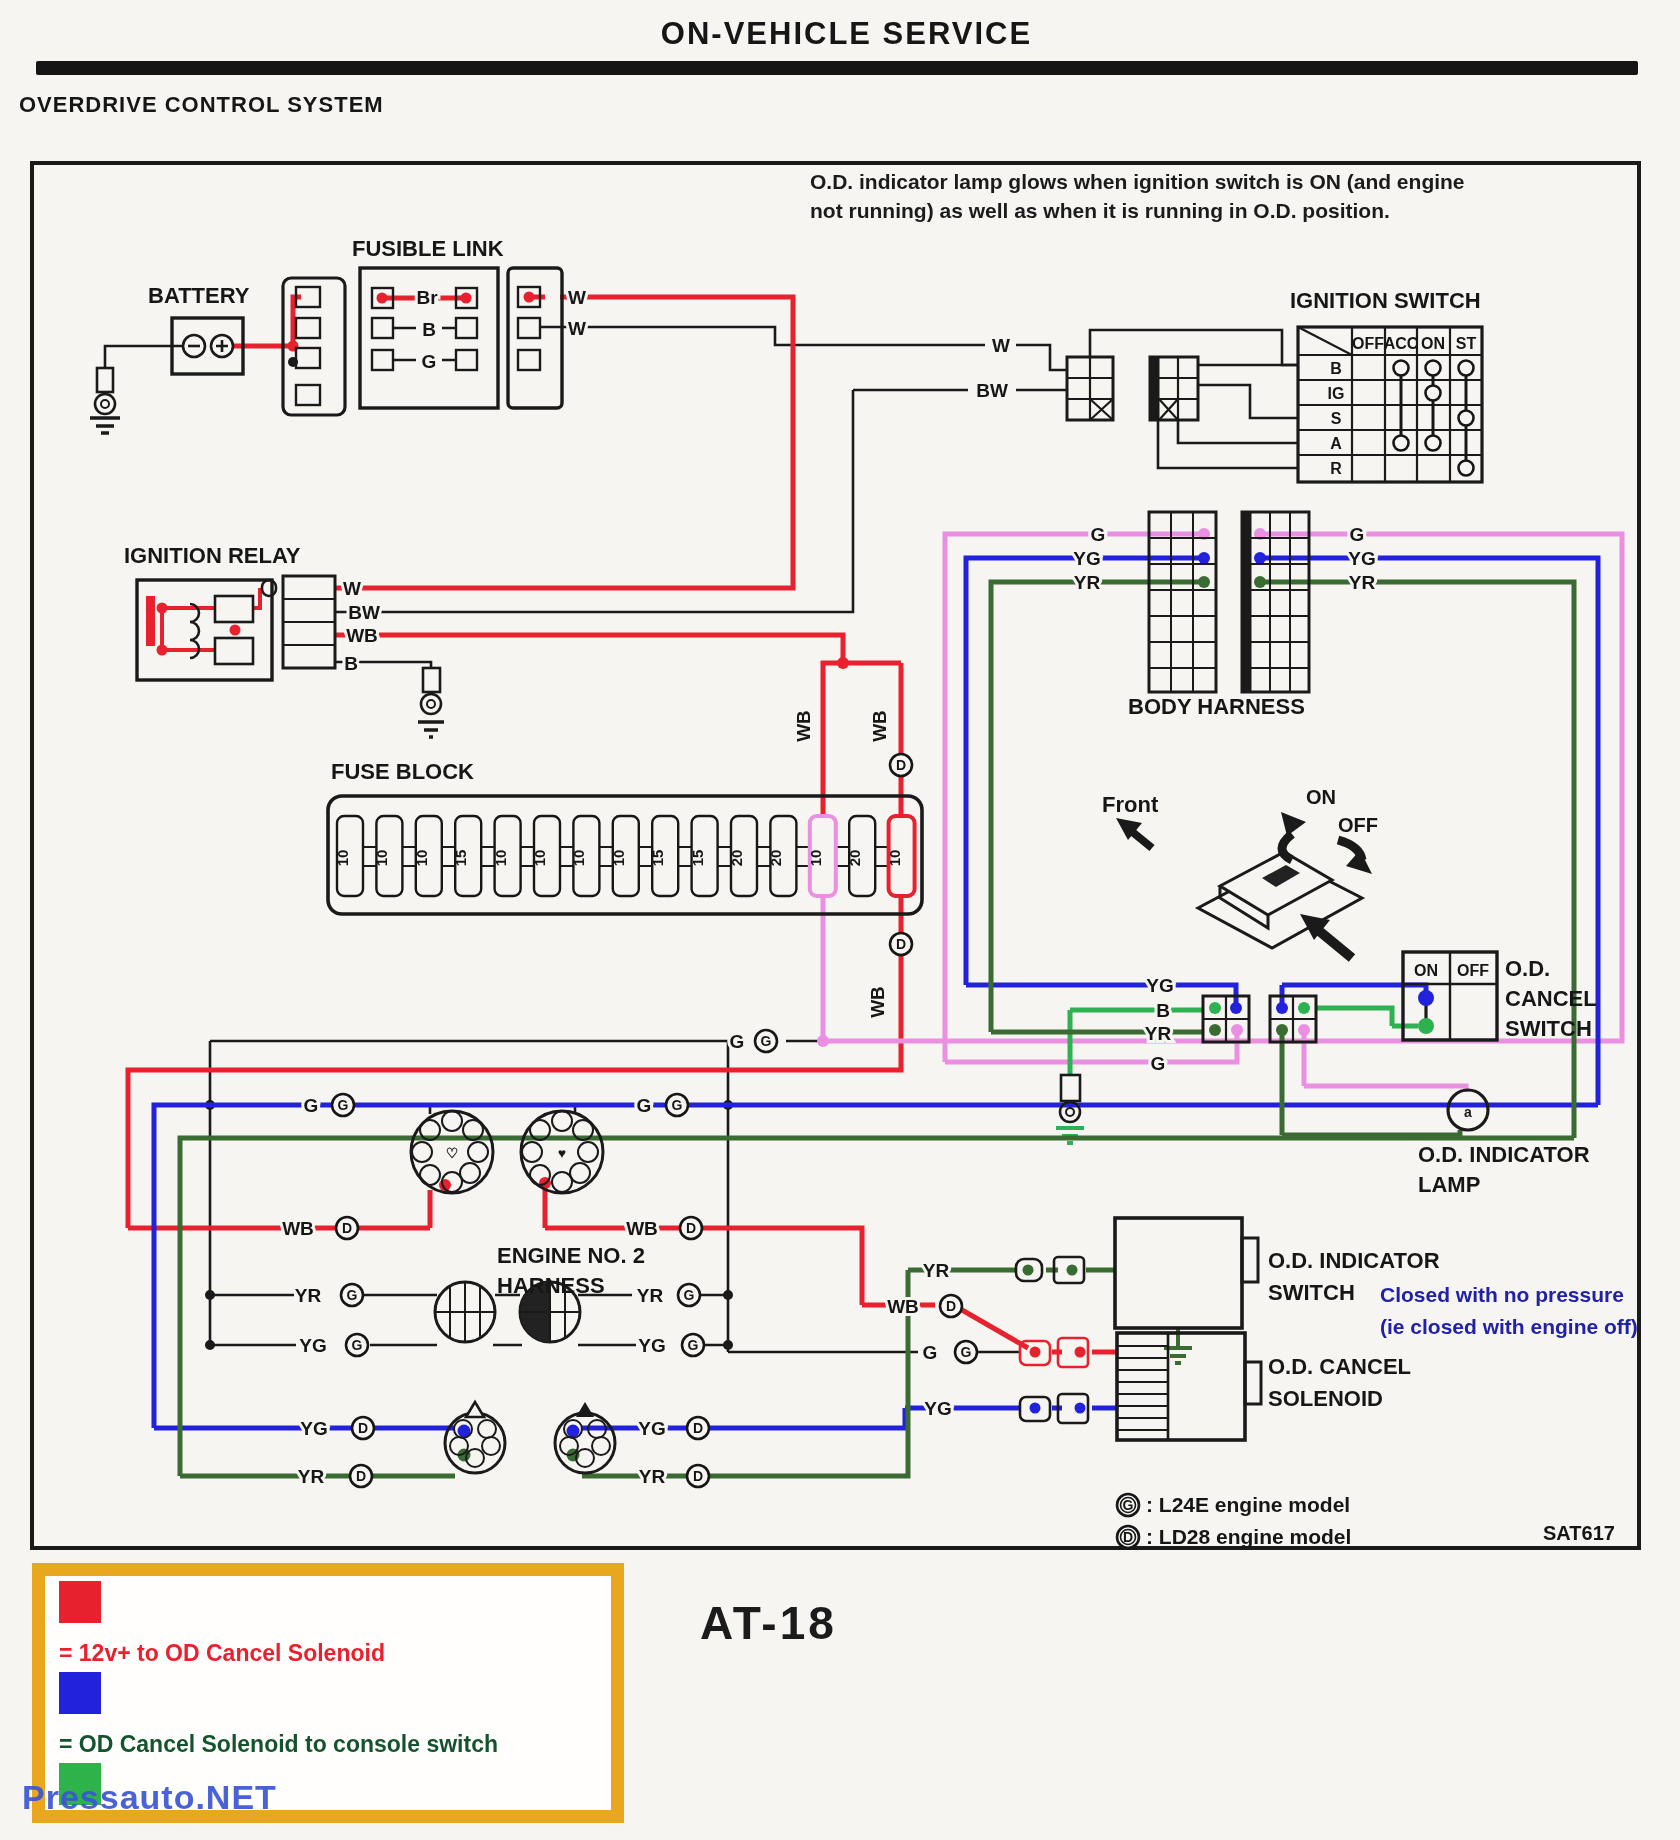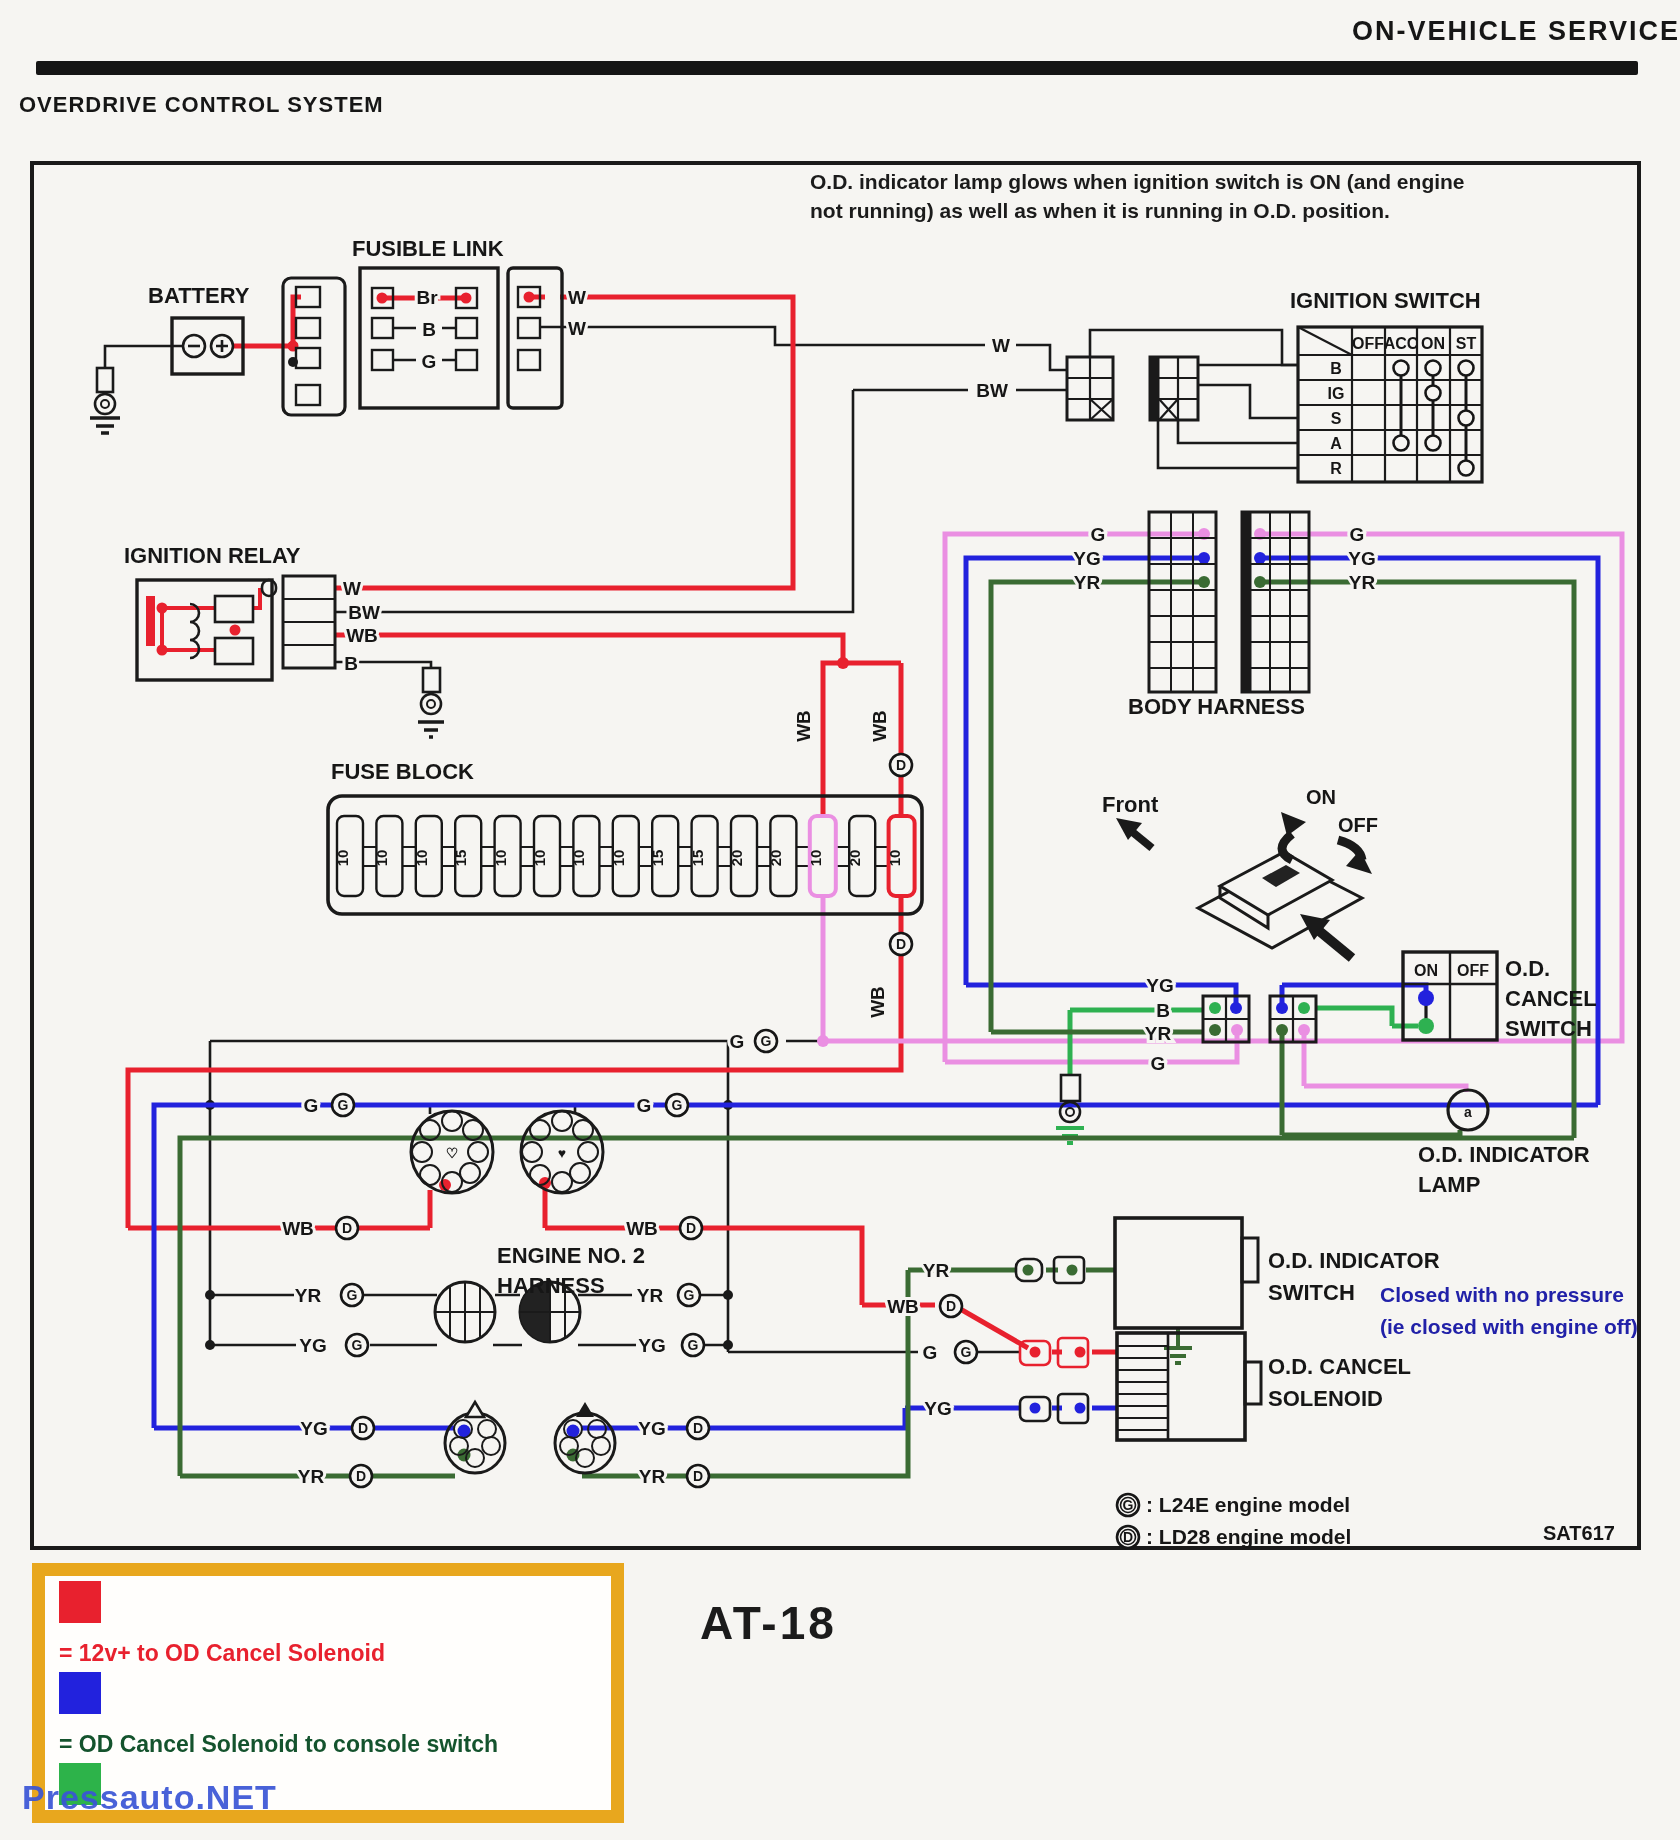--- a/index.html
+++ b/index.html
@@ -1,19 +1,19 @@
 <!DOCTYPE html>
 <html><head>
 <meta charset="utf-8">
 <style>
   html,body{margin:0;padding:0;background:#f6f5f2;width:1680px;height:1840px;overflow:hidden;
     font-family:"Liberation Sans",sans-serif;}
   .abs{position:absolute;}
   #page{position:relative;width:1680px;height:1840px;}
-  #header-title{left:13px;right:0;top:16px;text-align:right;font-size:27px;font-weight:bold;
+  #header-title{left:13px;right:0;top:16px;text-align:center;font-size:31px;font-weight:bold;
     letter-spacing:2px;color:#161616;}
   #top-bar{left:36px;top:61px;width:1602px;height:14px;background:#151515;border-radius:2px;}
   #section-title{left:19px;top:92px;font-size:22px;font-weight:bold;letter-spacing:1px;color:#161616;}
   .note-line{left:762px;width:700px;font-size:21px;font-weight:bold;color:#1b1b1b;margin-left:48px;}
   #note1{top:170px;} #note2{top:199px;}
   #wiring{left:0;top:0;}
   #at13{left:700px;top:1596px;font-size:46px;font-weight:bold;letter-spacing:3px;color:#1b1b1b;}
   #legend-box{left:32px;top:1563px;width:566px;height:234px;background:#fffefc;
     border:13px solid #e8a71e;padding:0;}
   #legend-title{margin:8px 0 2px 118px;font-size:38px;font-weight:bold;letter-spacing:2px;color:#111;}

